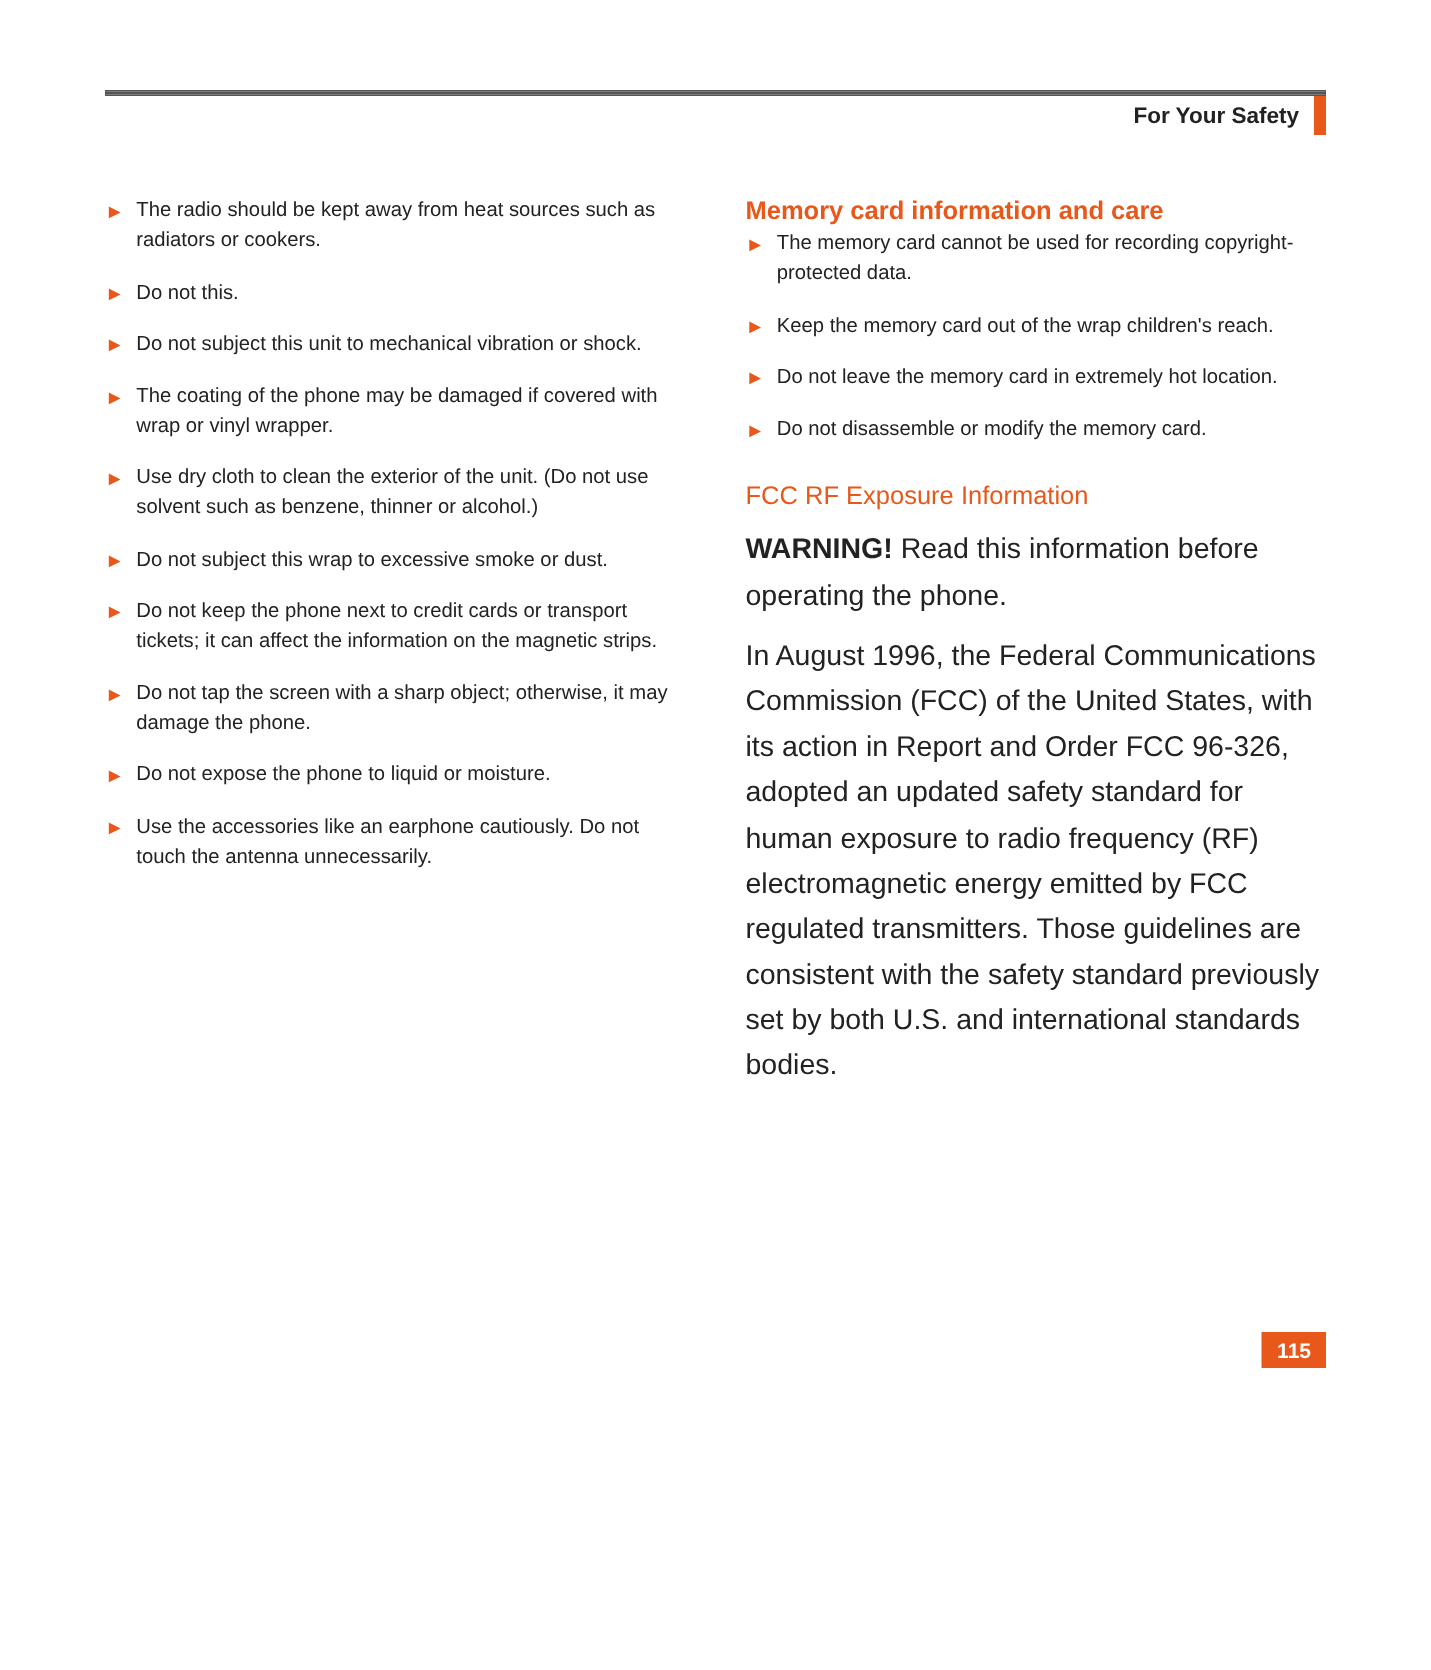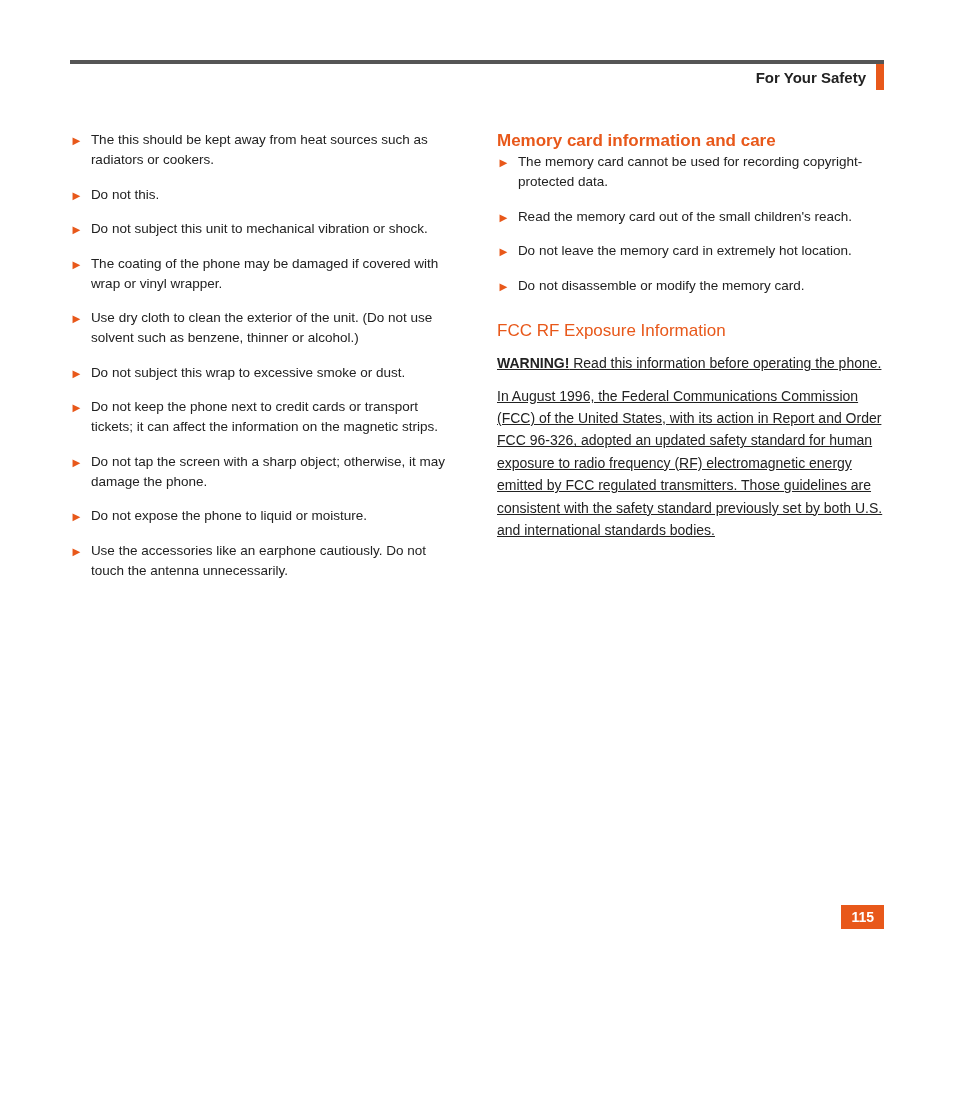--- a/index.html
+++ b/index.html
@@ -129,35 +129,34 @@
     .section-heading-fcc {
       font-size: 17px;
       font-weight: normal;
       color: #e8581a;
       margin-bottom: 10px;
       margin-top: 24px;
       line-height: 1.3;
     }
 
     .fcc-body {
-      font-size: 14px;
+      font-size: 19px;
       line-height: 1.6;
       color: #222;
-      text-decoration: underline;
     }
 
     .fcc-warning {
       font-weight: bold;
       color: #222;
     }
 
     
     .page-number-container {
       position: absolute;
-      bottom: 48px;
+      bottom: 65px;
       right: 70px;
     }
 
     .page-number-box {
       background: #e8581a;
       color: #ffffff;
       font-size: 14px;
       font-weight: bold;
       padding: 4px 10px;
       min-width: 40px;
@@ -178,21 +177,21 @@
     <span class="header-title">For Your Safety</span>
     <div class="header-bar"></div>
   </div>
 
   <div class="content-columns">
 
     <div class="left-column">
       <ul class="bullet-list">
         <li class="bullet-item">
           <span class="bullet-arrow">►</span>
-          <span class="bullet-text">The this should be kept away from heat sources such as radiators or cookers.</span>
+          <span class="bullet-text">The radio should be kept away from heat sources such as radiators or cookers.</span>
         </li>
         <li class="bullet-item">
           <span class="bullet-arrow">►</span>
           <span class="bullet-text">Do not this.</span>
         </li>
         <li class="bullet-item">
           <span class="bullet-arrow">►</span>
           <span class="bullet-text">Do not subject this unit to mechanical vibration or shock.</span>
         </li>
         <li class="bullet-item">
@@ -230,21 +229,21 @@
 
       <div>
         <div class="section-heading">Memory card information and care</div>
         <ul class="bullet-list">
           <li class="bullet-item">
             <span class="bullet-arrow">►</span>
             <span class="bullet-text">The memory card cannot be used for recording copyright- protected data.</span>
           </li>
           <li class="bullet-item">
             <span class="bullet-arrow">►</span>
-            <span class="bullet-text">Read the memory card out of the small children's reach.</span>
+            <span class="bullet-text">Keep the memory card out of the wrap children's reach.</span>
           </li>
           <li class="bullet-item">
             <span class="bullet-arrow">►</span>
             <span class="bullet-text">Do not leave the memory card in extremely hot location.</span>
           </li>
           <li class="bullet-item">
             <span class="bullet-arrow">►</span>
             <span class="bullet-text">Do not disassemble or modify the memory card.</span>
           </li>
         </ul>

